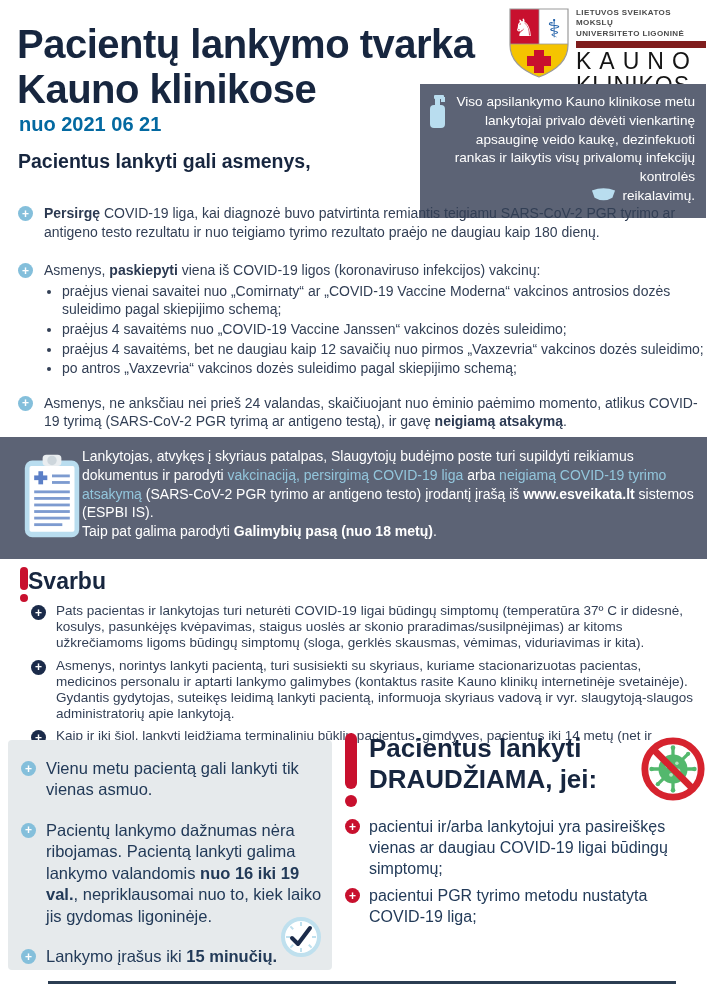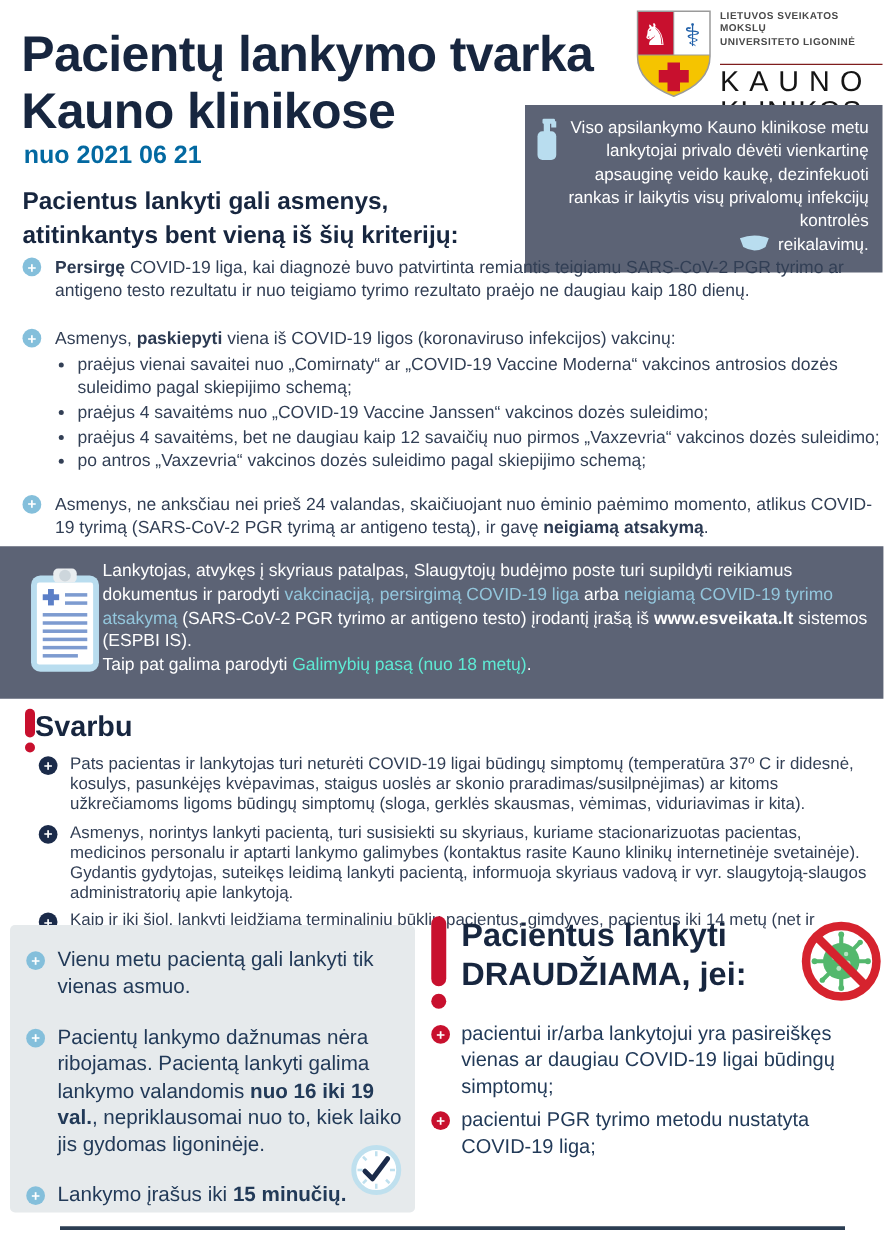--- a/index.html
+++ b/index.html
@@ -9,21 +9,21 @@
     background: #ffffff; overflow: hidden;
     font-family: "Liberation Sans", sans-serif; color:#323f55;
   }
   
   .title { position:absolute; left:17px; top:22px; font-size:40px; font-weight:bold;
            color:#17263f; line-height:1.13; letter-spacing:-0.5px; }
   .date  { position:absolute; left:19px; top:113px; font-size:20px; font-weight:bold; color:#0369a1; }
   .logo  { position:absolute; top:8px; right:1px; display:flex; align-items:flex-start; gap:7px; }
   .logo-text { width:130px; text-align:left; }
   .logo-org  { font-size:8px; font-weight:bold; color:#4a4a4a; letter-spacing:0.4px;
-               line-height:1.3; border-bottom:1px solid #7f1d1d; padding-bottom:12px; margin-bottom:2px; }
+               line-height:1.3; border-bottom:7px solid #7f1d1d; padding-bottom:2px; margin-bottom:2px; }
   .logo-name { font-family:Liberation Sans, sans-serif; font-size:23px; color:#151515; line-height:1.02; }
   .logo-name .l1 { letter-spacing:8px; }
   .logo-name .l2 { letter-spacing:1px; }
   .notice { position:absolute; left:420px; top:84px; width:286px; min-height:100px;
             background:#5c6375; color:#ffffff; padding:9px 11px 9px 32px;
             font-size:13.6px; line-height:1.38; text-align:right; }
   .notice .bottle { position:absolute; left:7px; top:8px; }
   .notice .mask-inline { display:inline-block; vertical-align:-3px; margin-right:5px; }
   
   .subtitle { position:absolute; left:18px; top:148px; width:410px;
@@ -43,21 +43,21 @@
   .bullet::before { content:"+"; font-size:12px; line-height:1; }
   .bullet.blue { background:#84bfdb; }
   .bullet.navy { background:#1b2b4a; }
   .bullet.red  { background:#c8102e; }
   
   .infobox { position:absolute; left:0; top:437px; width:707px; height:122px; background:#5c6375; }
   .infobox .clip { position:absolute; left:22px; top:13px; }
   .infobox .txt { position:absolute; left:82px; top:10px; width:612px;
                   color:#fff; font-size:14px; line-height:1.34; }
   .hl { color:#93c6dc; }
-  .hlb { color:#5eead4; font-weight:normal; }
+  .hlb { color:#ffffff; font-weight:bold; }
   .wb { font-weight:bold; color:#fff; }
   
   .svarbu-head { position:absolute; left:20px; top:567px; display:flex; gap:0; align-items:flex-start; }
   .svarbu-head .word { font-size:23px; font-weight:bold; color:#17263f; margin-top:1px; }
   .excl { display:flex; flex-direction:column; align-items:center; flex:none; }
   .excl .bar { background:#c8102e; border-radius:5px; }
   .excl .dot { border-radius:50%; background:#c8102e; }
   .excl.small .bar { width:8px; height:23px; }
   .excl.small .dot { width:8px; height:8px; margin-top:4px; }
   .excl.big .bar { width:12px; height:56px; border-radius:6px; }
@@ -133,21 +133,20 @@
       <span class="mask-inline">
         <svg width="27" height="16" viewBox="0 0 28 18">
           <path d="M1,4 Q14,-1 27,4 L24,12 Q14,18 4,12 Z" fill="#b9ddef"></path>
         </svg>
       </span><span>reikalavimų.</span>
     </p>
   </div>
 
   <div class="subtitle">
     <div>Pacientus lankyti gali asmenys,</div>
-    <div>atitinkantys bent vieną iš šių kriterijų:</div>
   </div>
 
   <div class="criteria">
     <div class="crit-item">
       <span class="bullet blue"></span>
       <div class="txt"><b class="navy">Persirgę</b><span> COVID-19 liga, kai diagnozė buvo patvirtinta remiantis teigiamu SARS-CoV-2 PGR tyrimo ar antigeno testo rezultatu ir nuo teigiamo tyrimo rezultato praėjo ne daugiau kaip 180 dienų.</span></div>
     </div>
 
     <div class="crit-item" style="margin-bottom:15px;">
       <span class="bullet blue"></span>

